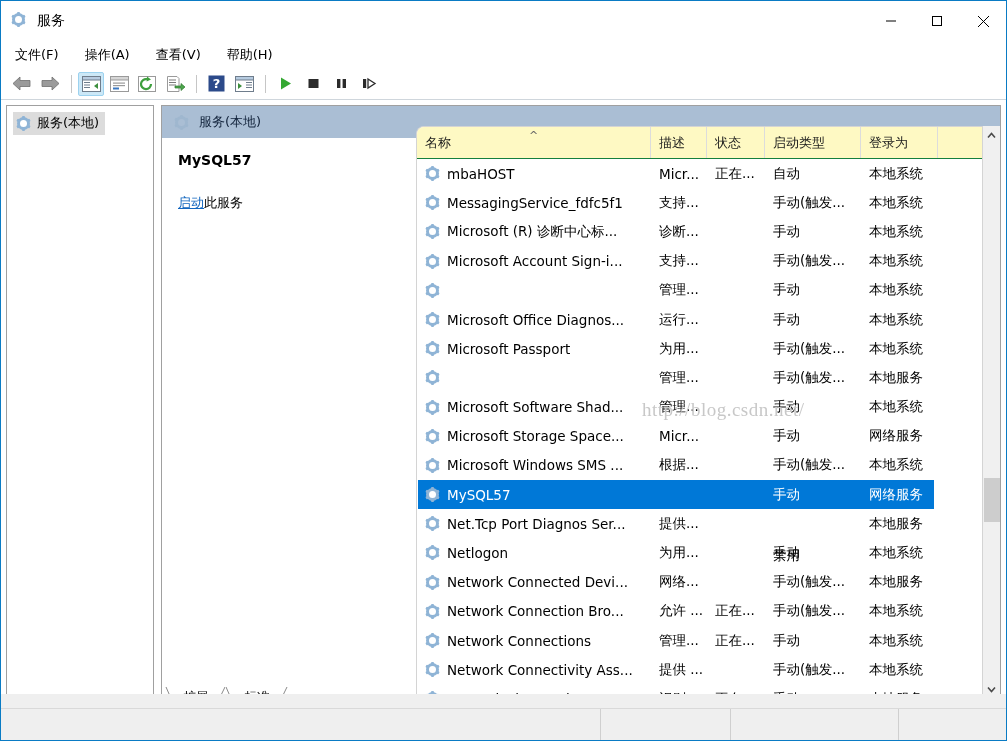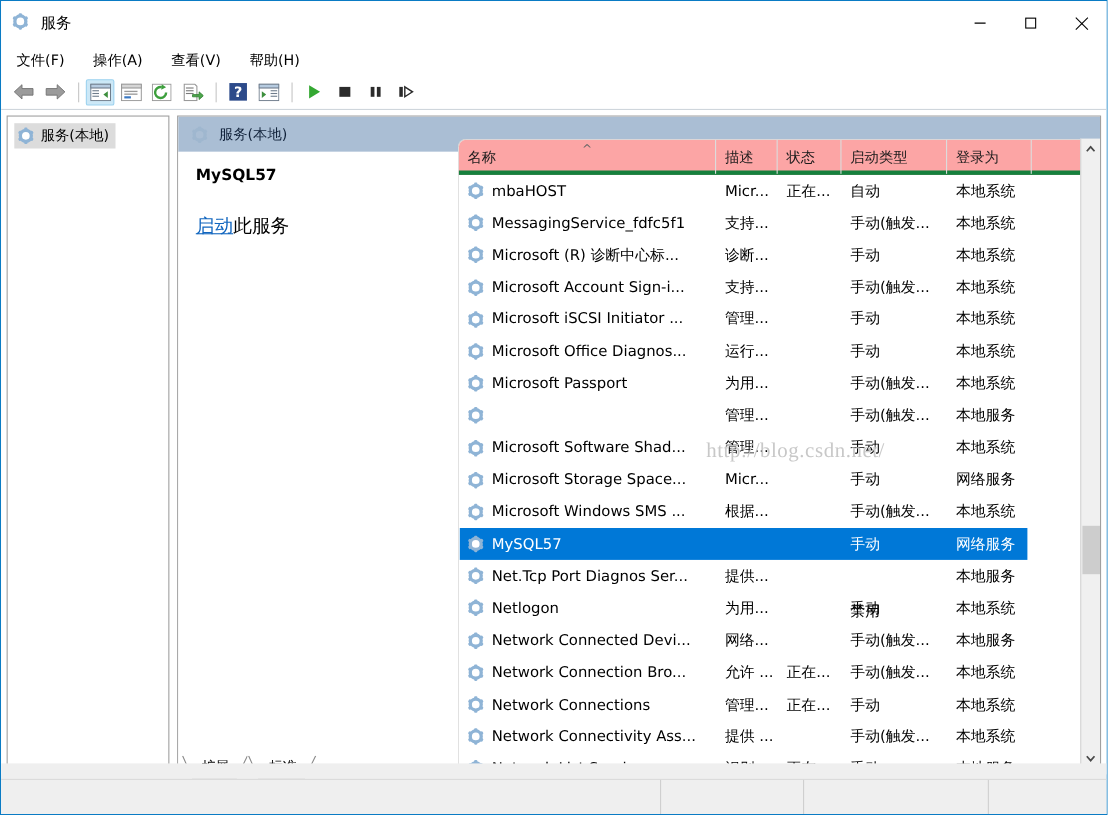--- a/index.html
+++ b/index.html
@@ -130,41 +130,41 @@
   
   .detail {
     position: absolute; left: 0; top: 32px; width: 258px; height: 560px;
     background: #ffffff; padding: 14px 16px;
   }
   .detail-title {
     font-size: 14px; font-weight: bold; color: #000;
     font-family: "DejaVu Sans", sans-serif;
   }
   .detail-action {
-    margin-top: 26px; font-size: 17px; color: #000;
+    margin-top: 26px; font-size: 13px; color: #000;
     font-family: "DejaVu Sans", sans-serif;
   }
   .detail-action a {
     color: #1266bf; text-decoration: underline;
   }
 
   
   .listpane {
     position: absolute; left: 254px; top: 20px;
     width: 584px; height: 572px;
     background: #ffffff;
     border-top-left-radius: 8px;
     border-left: 1px solid #d4d4d4;
     border-top: 1px solid #d4d4d4;
     overflow: hidden;
   }
   .list-head {
     position: absolute; left: 0; top: 0; width: 584px; height: 32px;
-    background: #fca5a5;
-    border-bottom: 4px solid #15803d;
+    background: #fef9c3;
+    border-bottom: 1px solid #15803d;
   }
   .hcell {
     position: absolute; top: 0; height: 31px;
     display: flex; align-items: center;
     font-size: 13px; color: #1b1b1b;
     font-family: "DejaVu Sans", sans-serif;
     padding-left: 8px;
     border-right: 1px solid #dcdcdc;
     overflow: hidden; white-space: nowrap;
   }
@@ -486,21 +486,20 @@
               <div class="cell" style="left: 356px; width: 88px;">手动(触发...</div>
               <div class="cell" style="left: 452px; width: 69px;">本地系统</div>
             </div>
             <div class="row">
               <span class="gear rowgear">
                 <span class="tooth t1"></span>
                 <span class="tooth t2"></span>
                 <span class="tooth t3"></span>
                 <span class="ring"></span>
               </span>
-              <div class="cell name" style="left: 0px; width: 234px;">Microsoft iSCSI Initiator ...</div>
               <div class="cell" style="left: 242px; width: 48px;">管理...</div>
               <div class="cell" style="left: 298px; width: 50px;"></div>
               <div class="cell" style="left: 356px; width: 88px;">手动</div>
               <div class="cell" style="left: 452px; width: 69px;">本地系统</div>
             </div>
             <div class="row">
               <span class="gear rowgear">
                 <span class="tooth t1"></span>
                 <span class="tooth t2"></span>
                 <span class="tooth t3"></span>

